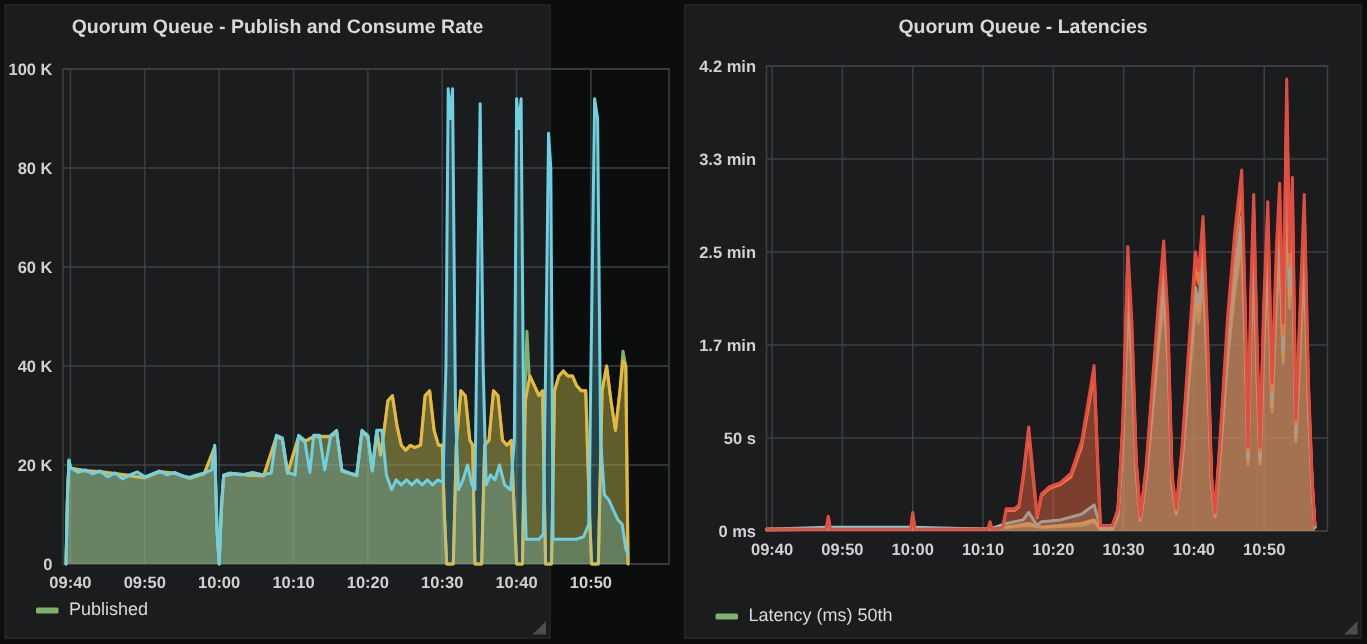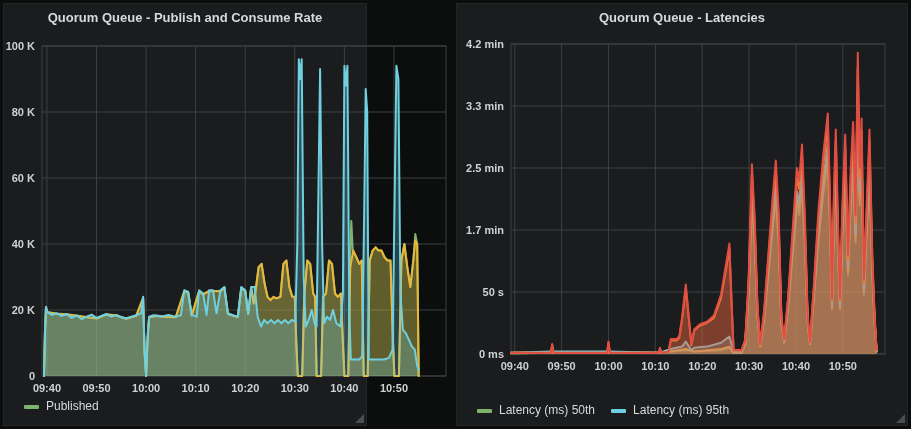--- a/index.html
+++ b/index.html
@@ -103,16 +103,15 @@
       <path d="M54.0 348.8L95.2 348.8L151.5 348.8L203.0 348.8L213.8 347.5L228.8 345.0L237.3 347.5L264.0 345.0L272.4 342.6L276.6 348.8L284.6 348.8L288.3 338.8L291.6 288.0L294.9 190.0L297.7 235.9L300.5 310.3L303.3 342.6L307.1 314.0L311.3 266.9L315.5 219.8L318.8 187.6L321.6 229.7L324.4 319.0L327.2 337.6L331.0 302.9L335.2 250.8L339.9 193.8L342.2 203.7L345.0 173.9L347.9 235.9L350.7 319.0L353.0 340.1L356.8 293.0L361.4 229.7L366.1 183.8L370.8 147.9L373.2 224.8L375.0 302.9L376.9 214.8L378.8 161.5L381.1 245.8L383.0 302.9L385.4 224.8L388.2 165.2L391.0 266.9L393.8 193.8L396.1 155.3L398.5 233.4L400.8 97.0L402.7 193.8L404.6 151.6L406.9 288.0L409.7 224.8L412.5 161.5L415.3 266.9L417.7 319.0L419.6 347.5" fill="none" stroke="#EAB839" stroke-width="2" stroke-linejoin="round" stroke-linecap="round"></path>
       <path d="M54.0 348.8L95.2 347.5L151.5 347.5L203.0 348.8L213.8 345.0L225.1 342.6L228.8 337.6L234.4 346.3L237.3 343.8L249.9 342.6L264.0 338.8L272.4 332.6L276.6 347.5L284.6 347.5L288.3 337.6L291.6 285.5L294.9 185.1L297.7 231.0L300.5 309.1L303.3 341.3L307.1 312.8L311.3 263.2L315.5 214.8L318.8 181.4L321.6 226.0L324.4 317.8L327.2 337.6L331.0 301.6L335.2 247.1L339.9 187.6L342.2 198.7L345.0 167.7L347.9 231.0L350.7 317.8L353.0 338.8L356.8 290.5L361.4 226.0L366.1 177.6L370.8 140.4L373.2 221.0L375.0 301.6L376.9 209.9L378.8 155.3L381.1 242.1L383.0 301.6L385.4 221.0L388.2 159.0L391.0 263.2L393.8 187.6L396.1 147.9L398.5 229.7L400.8 88.4L402.7 187.6L404.6 145.4L406.9 285.5L409.7 221.0L412.5 155.3L415.3 263.2L417.7 317.8L419.6 347.5L419.6 350L54.0 350Z" fill="#6ED0E0" fill-opacity="0.28" stroke="none"></path>
       <path d="M54.0 348.8L95.2 347.5L151.5 347.5L203.0 348.8L213.8 345.0L225.1 342.6L228.8 337.6L234.4 346.3L237.3 343.8L249.9 342.6L264.0 338.8L272.4 332.6L276.6 347.5L284.6 347.5L288.3 337.6L291.6 285.5L294.9 185.1L297.7 231.0L300.5 309.1L303.3 341.3L307.1 312.8L311.3 263.2L315.5 214.8L318.8 181.4L321.6 226.0L324.4 317.8L327.2 337.6L331.0 301.6L335.2 247.1L339.9 187.6L342.2 198.7L345.0 167.7L347.9 231.0L350.7 317.8L353.0 338.8L356.8 290.5L361.4 226.0L366.1 177.6L370.8 140.4L373.2 221.0L375.0 301.6L376.9 209.9L378.8 155.3L381.1 242.1L383.0 301.6L385.4 221.0L388.2 159.0L391.0 263.2L393.8 187.6L396.1 147.9L398.5 229.7L400.8 88.4L402.7 187.6L404.6 145.4L406.9 285.5L409.7 221.0L412.5 155.3L415.3 263.2L417.7 317.8L419.6 347.5" fill="none" stroke="#6ED0E0" stroke-width="2" stroke-linejoin="round" stroke-linecap="round"></path>
       <path d="M54.0 348.8L93.8 348.8L95.2 341.3L96.6 348.8L150.1 348.8L151.5 338.8L152.9 348.8L201.6 348.8L203.0 345.0L204.4 348.8L211.5 347.5L213.8 336.4L219.4 336.4L222.3 333.9L225.1 315.3L228.8 284.3L232.1 317.8L234.4 341.3L237.3 326.4L242.9 321.5L249.9 319.0L256.9 314.0L264.0 294.2L269.6 262.0L272.4 244.6L274.7 302.9L276.6 346.3L284.6 346.3L288.3 336.4L291.6 279.3L294.9 170.2L297.7 221.0L300.5 305.4L303.3 341.3L307.1 309.1L311.3 255.8L315.5 202.4L318.8 166.5L321.6 214.8L324.4 315.3L327.2 336.4L331.0 296.7L335.2 238.4L339.9 173.9L342.2 185.1L345.0 150.4L347.9 221.0L350.7 315.3L353.0 338.8L356.8 285.5L361.4 214.8L366.1 161.5L370.8 121.8L373.2 208.6L375.0 296.7L376.9 197.5L378.8 136.7L381.1 232.2L383.0 296.7L385.4 208.6L388.2 141.7L391.0 255.8L393.8 173.9L396.1 129.3L398.5 218.6L400.8 63.6L402.7 173.9L404.6 126.8L406.9 279.3L409.7 208.6L412.5 136.7L415.3 255.8L417.7 315.3L419.6 346.3L419.6 350L54.0 350Z" fill="#EF843C" fill-opacity="0.28" stroke="none"></path>
       <path d="M54.0 348.8L93.8 348.8L95.2 341.3L96.6 348.8L150.1 348.8L151.5 338.8L152.9 348.8L201.6 348.8L203.0 345.0L204.4 348.8L211.5 347.5L213.8 336.4L219.4 336.4L222.3 333.9L225.1 315.3L228.8 284.3L232.1 317.8L234.4 341.3L237.3 326.4L242.9 321.5L249.9 319.0L256.9 314.0L264.0 294.2L269.6 262.0L272.4 244.6L274.7 302.9L276.6 346.3L284.6 346.3L288.3 336.4L291.6 279.3L294.9 170.2L297.7 221.0L300.5 305.4L303.3 341.3L307.1 309.1L311.3 255.8L315.5 202.4L318.8 166.5L321.6 214.8L324.4 315.3L327.2 336.4L331.0 296.7L335.2 238.4L339.9 173.9L342.2 185.1L345.0 150.4L347.9 221.0L350.7 315.3L353.0 338.8L356.8 285.5L361.4 214.8L366.1 161.5L370.8 121.8L373.2 208.6L375.0 296.7L376.9 197.5L378.8 136.7L381.1 232.2L383.0 296.7L385.4 208.6L388.2 141.7L391.0 255.8L393.8 173.9L396.1 129.3L398.5 218.6L400.8 63.6L402.7 173.9L404.6 126.8L406.9 279.3L409.7 208.6L412.5 136.7L415.3 255.8L417.7 315.3L419.6 346.3" fill="none" stroke="#EF843C" stroke-width="2" stroke-linejoin="round" stroke-linecap="round"></path>
       <path d="M54.0 348.8L93.8 348.8L95.2 340.1L96.6 348.8L150.1 348.8L151.5 337.6L152.9 348.8L201.6 348.8L203.0 343.8L204.4 348.8L211.5 347.5L213.8 335.1L219.4 335.1L222.3 332.6L225.1 312.8L228.8 280.6L232.1 315.3L234.4 340.1L237.3 325.2L242.9 320.2L249.9 317.8L256.9 311.6L264.0 290.5L269.6 257.0L272.4 239.6L274.7 300.4L276.6 346.3L284.6 346.3L288.3 335.1L291.6 275.6L294.9 160.3L297.7 213.6L300.5 302.9L303.3 340.1L307.1 306.6L311.3 250.8L315.5 195.0L318.8 156.6L321.6 207.4L324.4 312.8L327.2 335.1L331.0 294.2L335.2 232.2L339.9 164.0L342.2 176.4L345.0 140.4L347.9 213.6L350.7 312.8L353.0 337.6L356.8 281.8L361.4 207.4L366.1 151.6L370.8 109.4L373.2 201.2L375.0 294.2L376.9 188.8L378.8 125.6L381.1 226.0L383.0 294.2L385.4 201.2L388.2 130.5L391.0 250.8L393.8 164.0L396.1 118.1L398.5 211.1L400.8 48.7L402.7 164.0L404.6 114.4L406.9 275.6L409.7 201.2L412.5 125.6L415.3 250.8L417.7 312.8L419.6 346.3L419.6 350L54.0 350Z" fill="#E24D42" fill-opacity="0.28" stroke="none"></path>
       <path d="M54.0 348.8L93.8 348.8L95.2 340.1L96.6 348.8L150.1 348.8L151.5 337.6L152.9 348.8L201.6 348.8L203.0 343.8L204.4 348.8L211.5 347.5L213.8 335.1L219.4 335.1L222.3 332.6L225.1 312.8L228.8 280.6L232.1 315.3L234.4 340.1L237.3 325.2L242.9 320.2L249.9 317.8L256.9 311.6L264.0 290.5L269.6 257.0L272.4 239.6L274.7 300.4L276.6 346.3L284.6 346.3L288.3 335.1L291.6 275.6L294.9 160.3L297.7 213.6L300.5 302.9L303.3 340.1L307.1 306.6L311.3 250.8L315.5 195.0L318.8 156.6L321.6 207.4L324.4 312.8L327.2 335.1L331.0 294.2L335.2 232.2L339.9 164.0L342.2 176.4L345.0 140.4L347.9 213.6L350.7 312.8L353.0 337.6L356.8 281.8L361.4 207.4L366.1 151.6L370.8 109.4L373.2 201.2L375.0 294.2L376.9 188.8L378.8 125.6L381.1 226.0L383.0 294.2L385.4 201.2L388.2 130.5L391.0 250.8L393.8 164.0L396.1 118.1L398.5 211.1L400.8 48.7L402.7 164.0L404.6 114.4L406.9 275.6L409.7 201.2L412.5 125.6L415.3 250.8L417.7 312.8L419.6 346.3" fill="none" stroke="#E24D42" stroke-width="2" stroke-linejoin="round" stroke-linecap="round"></path>
     </svg>
   <div class="legend" id="legend2">
       <span class="li"><span class="dash" style="background: rgb(126, 178, 109);"></span>Latency (ms) 50th</span>
-      <span class="li"><span class="dash" style="background: rgb(110, 208, 224);"></span>Latency (ms) 95th</span>
     </div>
   <div class="rsz"></div>
 </div>
 
 </body></html>

